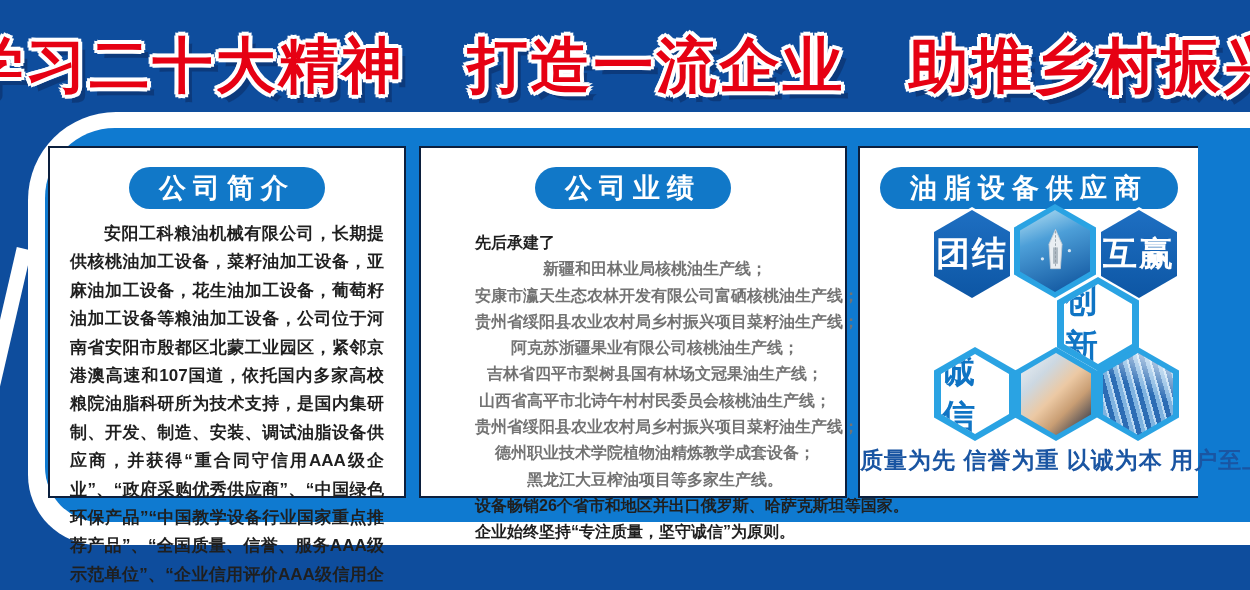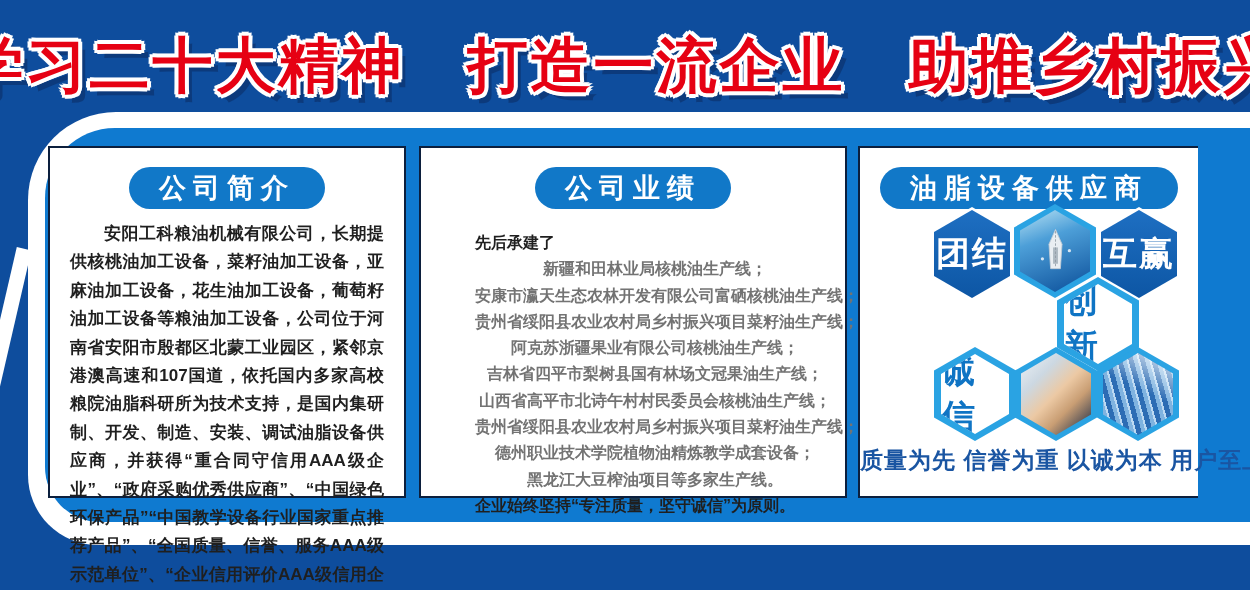--- a/index.html
+++ b/index.html
@@ -125,20 +125,21 @@
     <div class="ach-line-black">先后承建了</div>
     <div class="ach-line-red">新疆和田林业局核桃油生产线；</div>
     <div class="ach-line-red">安康市瀛天生态农林开发有限公司富硒核桃油生产线；</div>
     <div class="ach-line-red">贵州省绥阳县农业农村局乡村振兴项目菜籽油生产线；</div>
     <div class="ach-line-red">阿克苏浙疆果业有限公司核桃油生产线；</div>
     <div class="ach-line-red">吉林省四平市梨树县国有林场文冠果油生产线；</div>
     <div class="ach-line-red">山西省高平市北诗午村村民委员会核桃油生产线；</div>
     <div class="ach-line-red">贵州省绥阳县农业农村局乡村振兴项目菜籽油生产线；</div>
     <div class="ach-line-red">德州职业技术学院植物油精炼教学成套设备；</div>
     <div class="ach-line-red">黑龙江大豆榨油项目等多家生产线。</div>
+    <div class="ach-line-black">设备畅销26个省市和地区并出口俄罗斯、哈萨克斯坦等国家。</div>
     <div class="ach-line-black">企业始终坚持“专注质量，坚守诚信”为原则。</div>
   </div>
 </div>
 
 <div class="panel panel-supplier">
   <div class="pill">油脂设备供应商</div>
 
   <div class="hex solid" style="left:71px; top:59px;">
     <div class="hex-in">团结</div>
   </div>

